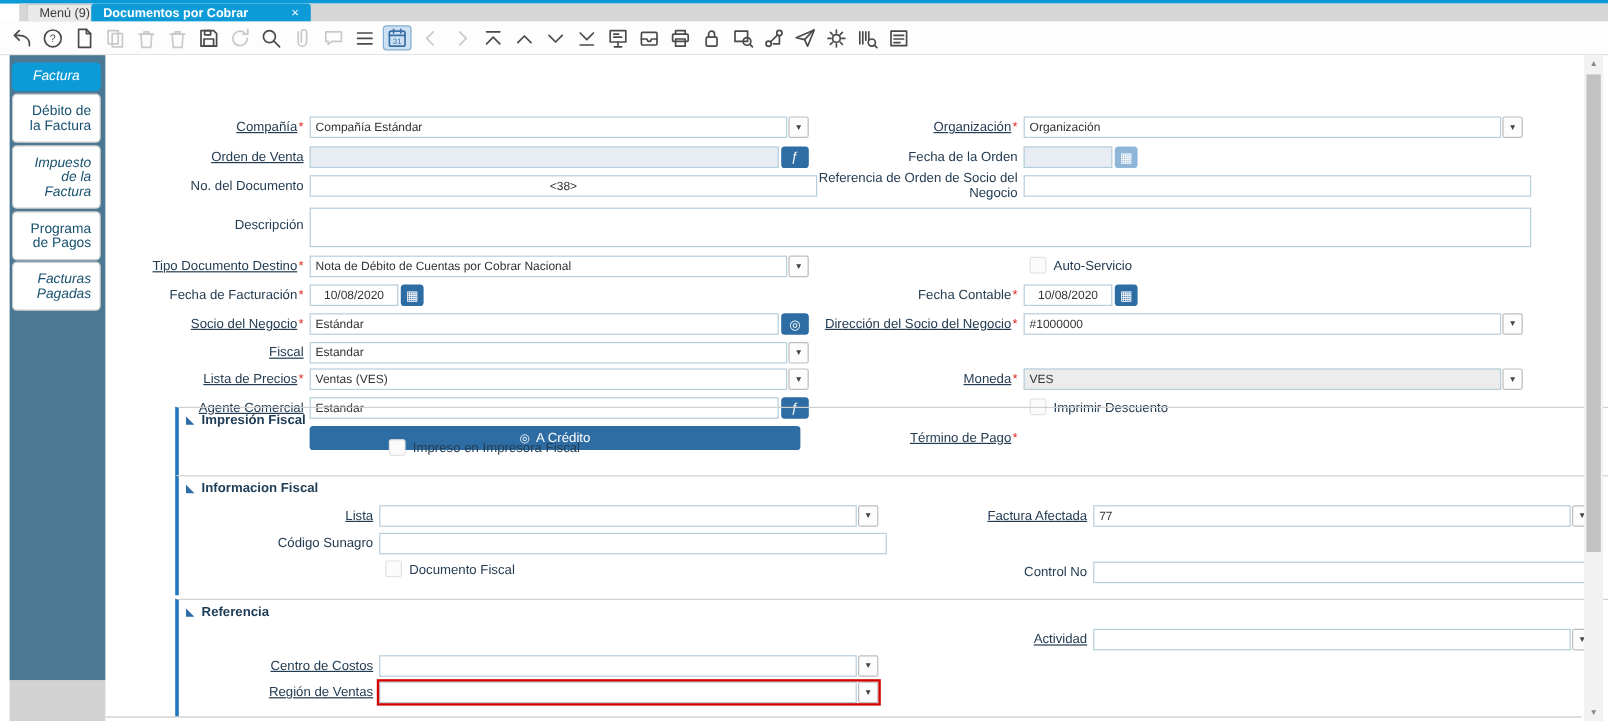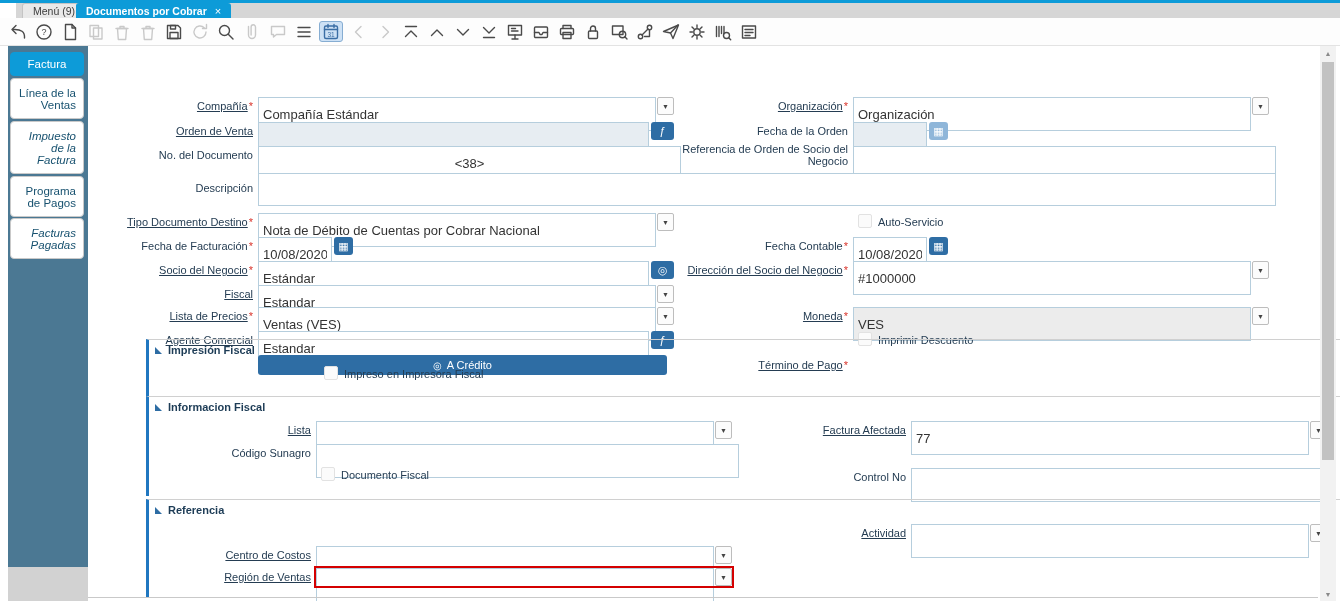--- a/index.html
+++ b/index.html
@@ -6,21 +6,21 @@
   html,body { width:1340px; height:601px; overflow:hidden;
     font-family:"Liberation Sans", sans-serif; background:#fff; }
   #app { position:relative; width:1340px; height:601px; background:#fff; }
 
   
   .topstrip { position:absolute; left:0; top:0; width:1340px; height:3px; background:#0d9bd8; }
   .tabbar { position:absolute; left:0; top:3px; width:1340px; height:15px; background:#d6d6d6;margin-left:16px; }
   .wtab { position:absolute; top:0; height:15px; display:flex; align-items:center;
     padding:0 10px; font-size:10.5px; border-radius:3px 3px 0 0; cursor:default; }
   .wtab.inactive { left:6px; background:#e9e9e9; color:#3c3c3c; border:1px solid #c4c4c4; border-bottom:none; }
-  .wtab.active { left:60px; background:#0d9bd8; color:#fff; font-weight:bold; }
+  .wtab.active { left:60px; background:#0d9bd8; color:#fff; font-weight:bold;gap:28px; }
   .wtab .closex { margin-left:8px; font-size:11px; font-weight:normal; }
 
   
   .toolbar { position:absolute; left:0; top:18px; width:1340px; height:28px; background:#fdfdfd;
     border-bottom:1px solid #e3e3e3; display:flex; align-items:center; padding-left:7px; gap:5px; }
   .tbi { width:21px; height:21px; display:flex; align-items:center; justify-content:center; }
   .tbi svg { width:20px; height:20px; }
   .tbi svg * { fill:none; stroke:currentColor; stroke-width:1.4; stroke-linecap:round; stroke-linejoin:round; }
   .tbi.enabled { color:#4a4a4a; } .tbi.disabled { color:#c9c9c9; }
   .tbi.active { color:#3a6ea5; background:#cde1f5; border:1px solid #86add2; border-radius:3px; width:24px; }
@@ -33,22 +33,22 @@
     padding:5px 7px; display:flex; align-items:center; justify-content:flex-end; cursor:pointer; }
   .stab.active { background:#0d9bd8; color:#fff; border-color:#0d9bd8; }
   .stab.it { font-style:italic; }
 
   
   .formarea { position:absolute; left:88px; top:46px; width:1230px; height:555px; background:#fff; }
   .lbl { position:absolute; font-size:11px; color:#243c52; text-align:right; line-height:12px; }
   .lbl .lk { text-decoration:underline; cursor:pointer; }
   .req { color:#d9342b; margin-left:1px; }
   .fld { position:absolute; height:18px; display:flex; }
-  .txt { flex:1; border:1px solid #b6cedd; background:#fff; font-size:13px; color:#333;
-    padding:16px 4px; display:flex; align-items:center; white-space:nowrap; overflow:hidden; }
+  .txt { flex:1; border:1px solid #b6cedd; background:#fff; font-size:10px; color:#333;
+    padding:0 4px; display:flex; align-items:center; white-space:nowrap; overflow:hidden; }
   input.txt, textarea.txtarea { font-family:"Liberation Sans", sans-serif; outline:none;text-align:center; }
   .txt.ro { background:#ececec; }
   .txt.dis { background:#e7edf2; }
   .dd { width:17px; margin-left:1px; border:1px solid #bdbdbd; border-radius:2px; background:#fcfcfc;
     color:#444; font-size:7px; display:flex; align-items:center; justify-content:center; cursor:pointer; }
   .bbtn { width:23px; margin-left:2px; border:none; border-radius:3px; background:#2e6da4; color:#fff;
     font-size:11px; display:flex; align-items:center; justify-content:center; cursor:pointer; }
   .bbtn.lite { background:#8fb6d9; }
   .txtarea { position:absolute; border:1px solid #b6cedd; background:#fff; resize:none; font-size:11px; padding:2px 4px; }
   .chk { position:absolute; width:14px; height:14px; border:1px solid #e2e2e2; background:#fbfbfb;
@@ -428,18 +428,18 @@
   </div>
 
   <div class="botline"></div>
 
   <div class="vscroll">
     <div class="varrow" style="top:0">▲</div>
     <div class="vthumb"></div>
     <div class="varrow" style="top:541px">▼</div>
   </div>
 
-<div class="stab active" style="top: 52px; left: 10px; height: 24px; justify-content: center;">Factura</div>
-    <div class="stab" style="top: 78px; left: 10px; height: 41px;">Línea de la Ventas</div>
+<div class="stab active" style="top: 52px; left: 10px; height: 24px; justify-content: center; font-style: italic;">Factura</div>
+    <div class="stab" style="top: 78px; left: 10px; height: 41px;">Débito de la Factura</div>
     <div class="stab it" style="top: 121px; left: 10px; height: 53px; font-style: italic;">Impuesto de la Factura</div>
     <div class="stab" style="top: 176px; left: 10px; height: 41px;">Programa de Pagos</div>
     <div class="stab it" style="top: 218px; left: 10px; height: 41px;">Facturas Pagadas</div>
   </div>
 
 </body></html>

